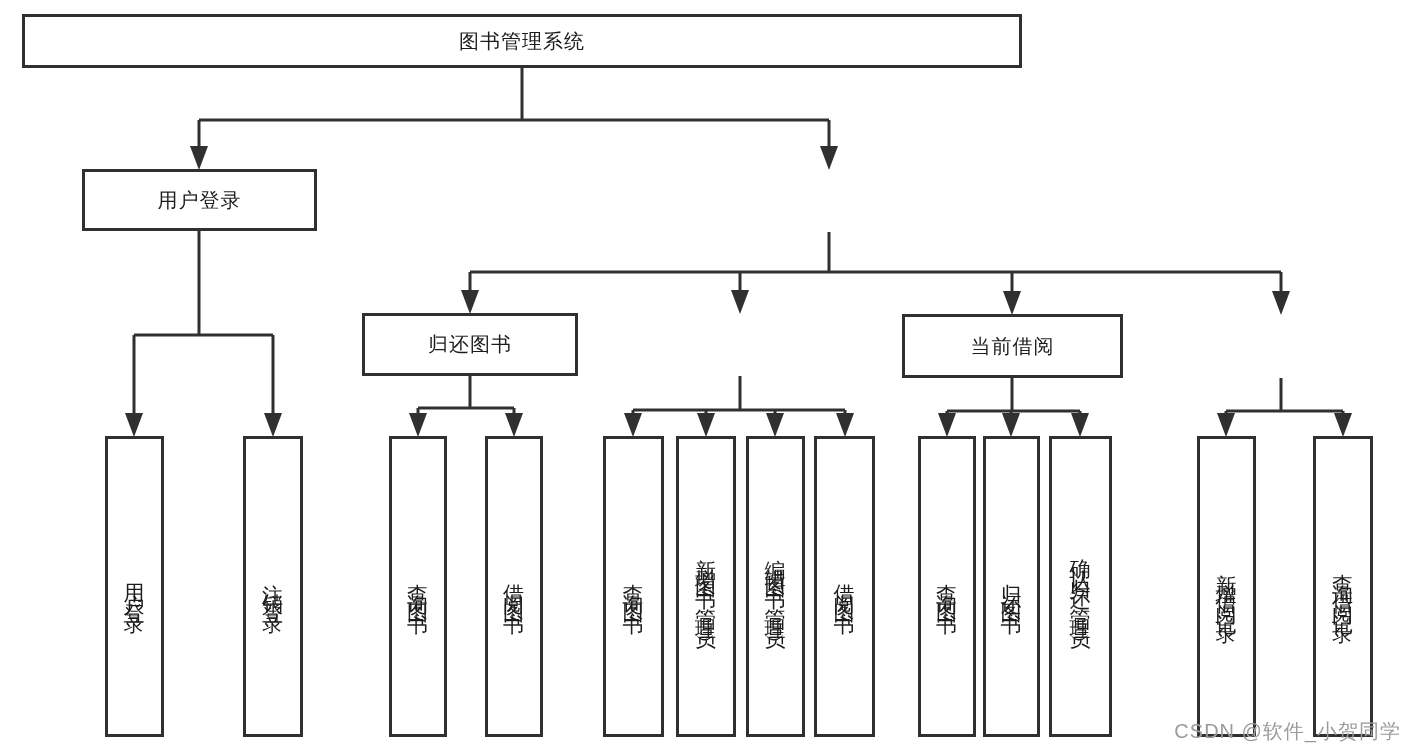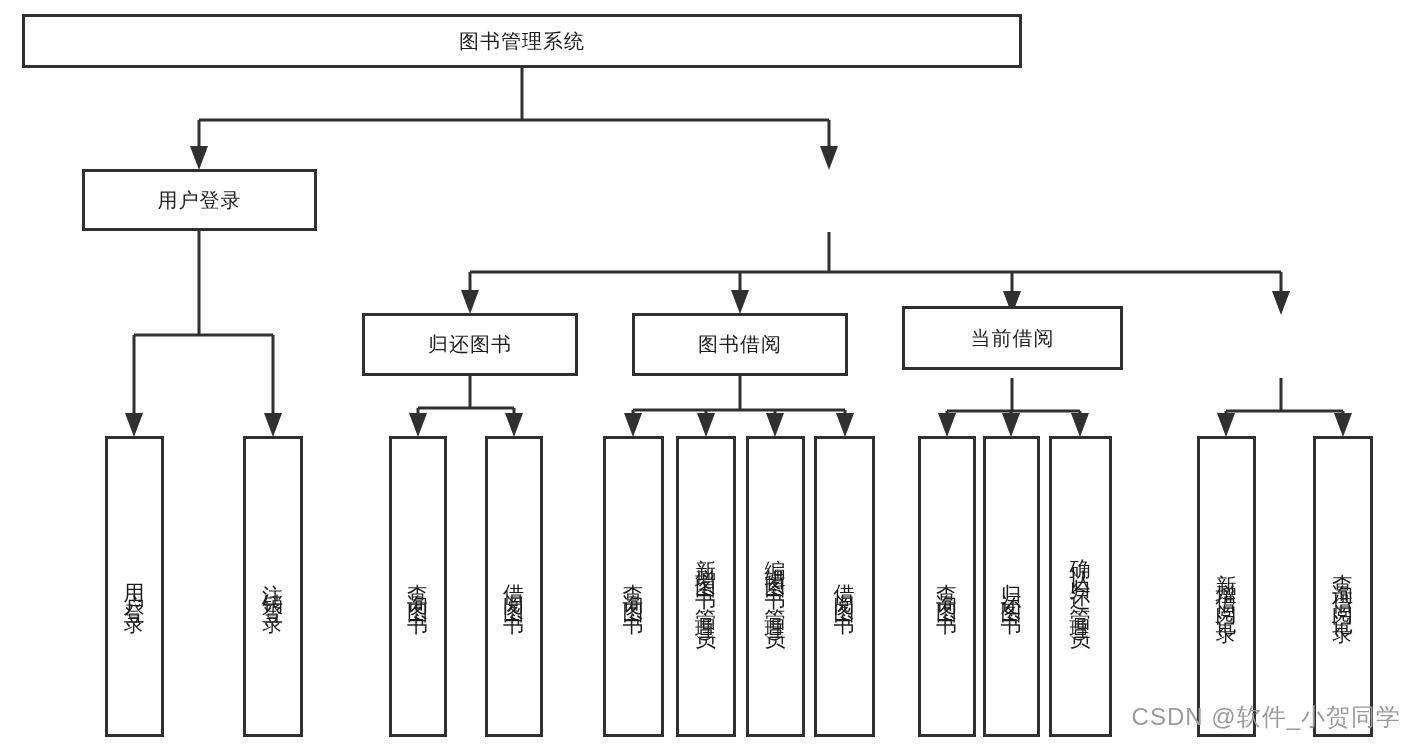--- a/index.html
+++ b/index.html
@@ -35,22 +35,22 @@
   }
   .leaf .vtext{
     writing-mode:vertical-rl;
     text-orientation:mixed;
     font-size:21px;
     line-height:1;
     letter-spacing:10px;
   }
   .watermark{
     position:absolute;
-    right:4px;bottom:14px;
-    font-size:24px;
+    right:4px;bottom:2px;
+    font-size:20px;
     letter-spacing:1px;
     color:var(--watermark);
     z-index:10;
     white-space:nowrap;
   }
 </style>
 </head>
 <body>
 
 <div class="canvas">
@@ -95,22 +95,21 @@
       <polygon points="1217,413 1235,413 1226,437"></polygon>
       <polygon points="1334,413 1352,413 1343,437"></polygon>
     </g>
   </svg>
 
   <div class="node" style="left:22px;top:14px;width:1000px;height:54px;">图书管理系统</div>
 
   <div class="node" style="left:82px;top:169px;width:235px;height:62px;">用户登录</div>
 
   <div class="node" style="left:362px;top:313px;width:216px;height:63px;">归还图书</div>
-  <div class="node" style="left:632px;top:313px;width:216px;height:63px;">图书借阅</div>
-  <div class="node" style="left:902px;top:306px;width:221px;height:64px;">当前借阅</div>
+  <div class="node" style="left:902px;top:314px;width:221px;height:64px;">当前借阅</div>
 
   <div class="node leaf" style="left:105px;top:436px;width:59px;height:301px;">
     <span class="vtext">用户登录</span>
   </div>
   <div class="node leaf" style="left:243px;top:436px;width:60px;height:301px;">
     <span class="vtext">注销登录</span>
   </div>
 
   <div class="node leaf" style="left:389px;top:436px;width:58px;height:301px;">
     <span class="vtext">查询图书</span>

